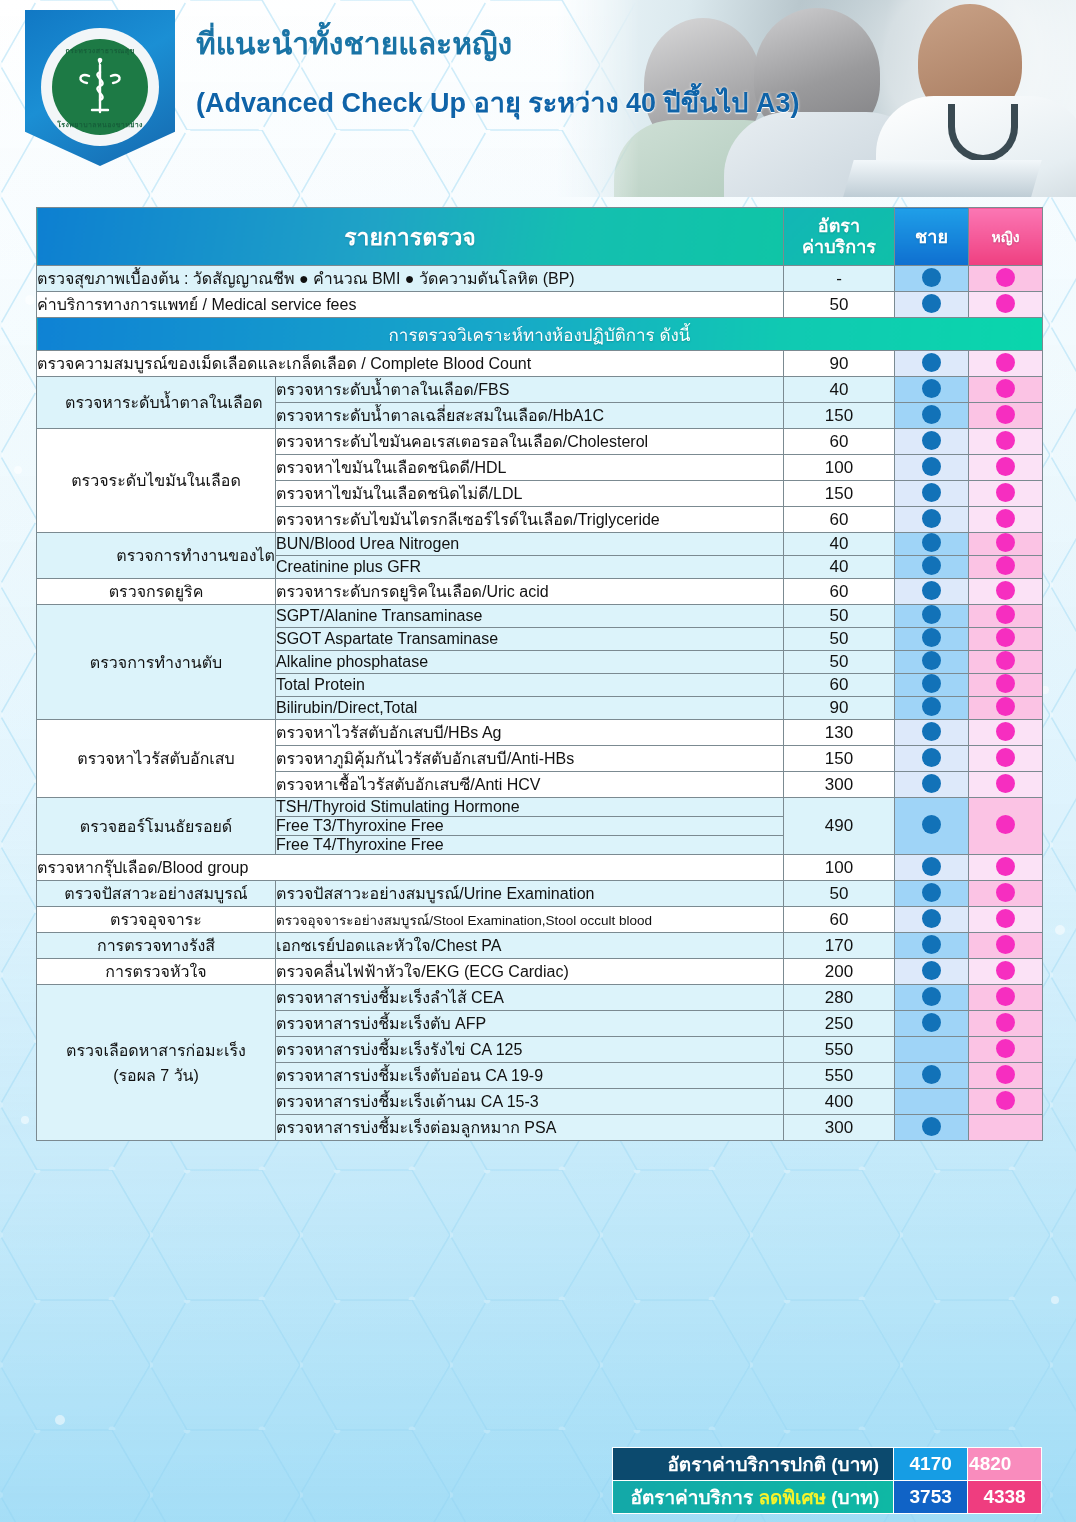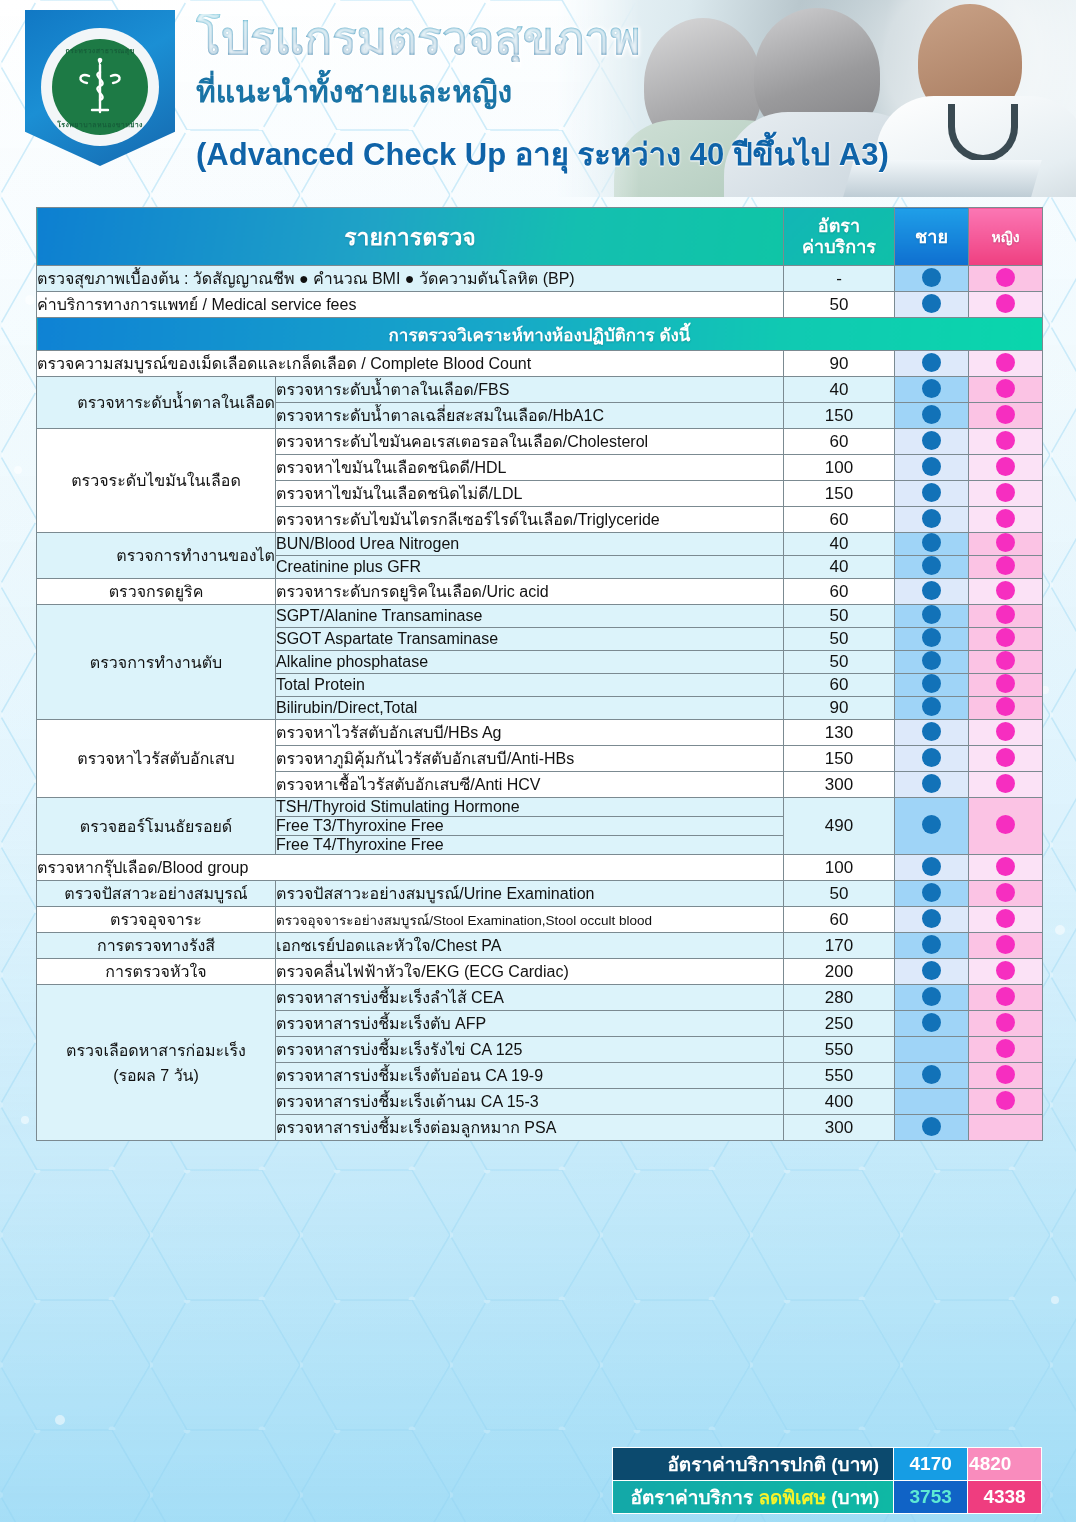--- a/index.html
+++ b/index.html
@@ -94,21 +94,21 @@
     white-space:nowrap;
   }
   #title-sub{
     margin-top:6px;
     font-size:30px; font-weight:bold; color:#1a74a6;
     text-shadow:0 1px 0 #fff, 0 0 3px #fff;
     white-space:nowrap;
   }
   #title-en{
     margin-top:14px;
-    font-size:31px; font-weight:bold; color:#0f63a8;
+    font-size:27px; font-weight:bold; color:#0f63a8;
     text-shadow:0 1px 0 #fff, 0 0 3px #fff;
     white-space:nowrap;
   }
 
   
   #table-wrap{
     position:absolute; left:36px; top:207px; width:1006px; z-index:4;
   }
   table#price-table{
     width:1006px; border-collapse:collapse; table-layout:fixed;
@@ -141,21 +141,21 @@
   }
   .hdr-female{
     background:linear-gradient(180deg,#fb77b4 0%,#ef3f80 100%);
     color:#fff; font-weight:bold; font-size:14px; text-align:center;
     text-shadow:0 1px 2px rgba(0,0,0,.2);
   }
 
   
   .section-band{
     background:linear-gradient(95deg,#0f82d4 0%,#17a8c8 46%,#10c9b2 74%,#0ad6ac 100%);
-    color:#fff; font-weight:bold; font-size:17px; text-align:center; height:33px;
+    color:#fff; font-weight:normal; font-size:17px; text-align:center; height:33px;
     text-shadow:0 1px 2px rgba(0,0,0,.18);
     margin-top:22px;
   }
 
   
   .cat-cell{ padding:4px 10px; font-size:16px; }
   .item-cell{ padding:4px 12px; font-size:16px; }
   .item-cell.small{ font-size:13.5px; }
   .price-cell{ text-align:center; font-size:17px; }
   .dot-cell{ text-align:center; }
@@ -186,21 +186,21 @@
   .tot-label-1{
     background:#0c4a6e; color:#fff; font-weight:bold; text-align:right; padding-right:14px;
   }
   .tot-label-2{
     background:linear-gradient(95deg,#13a8a8 0%,#0fb8a4 100%);
     color:#fff; font-weight:bold; text-align:right; padding-right:14px;
   }
   .tot-label-2 .hl{ color:#f6f32a; }
   .tot-m-1{ background:#169de4; color:#fff; font-weight:bold; text-align:center; }
   .tot-f-1{ background:#f98cbd; color:#fff; font-weight:bold; }
-  .tot-m-2{ background:#1063c6; color:#5eead4; font-weight:bold; text-align:center; }
+  .tot-m-2{ background:#1063c6; color:#ffffff; font-weight:bold; text-align:center; }
   .tot-f-2{ background:#ef3d7f; color:#fff; font-weight:bold; text-align:center; }
 </style>
 </head>
 <body>
 
 <div id="bg-layer"></div>
 <svg id="bg-hex" viewBox="0 0 1076 1522" preserveAspectRatio="none">
   <defs>
     <pattern id="hexp" width="150" height="130" patternUnits="userSpaceOnUse">
       <path d="M37,0 L112,0 L150,65 L112,130 L37,130 L0,65 Z" fill="none" stroke="#bfe6f8" stroke-width="1.6"></path>
@@ -256,21 +256,20 @@
           <line x1="17" y1="54" x2="33" y2="54"></line>
         </g>
         <path d="M25 3 c-3 4 0 6 0 6 c0-3 3-3 0-6z" fill="#ffffff"></path>
       </svg>
       <span id="logo-text-bot">โรงพยาบาลหนองขาหย่าง</span>
     </div>
   </div>
 </div>
 
 <div class="title-block">
-  <div id="title-main">โปรแกรมตรวจสุขภาพ</div>
   <div id="title-sub">ที่แนะนำทั้งชายและหญิง</div>
   <div id="title-en">(Advanced Check Up อายุ ระหว่าง 40 ปีขึ้นไป A3)</div>
 </div>
 
 <div id="table-wrap">
   <table id="price-table">
     <colgroup>
       <col class="c-cat">
         <col class="c-item">
         <col class="c-price">
@@ -304,21 +303,21 @@
         <tr>
           <td class="section-band" colspan="5">การตรวจวิเคราะห์ทางห้องปฏิบัติการ ดังนี้</td>
         </tr>
         <tr class="r-white">
           <td class="item-cell" colspan="2">ตรวจความสมบูรณ์ของเม็ดเลือดและเกล็ดเลือด / Complete Blood Count</td>
           <td class="price-cell">90</td>
           <td class="dot-cell m-b"><span class="dot dot-m"></span></td>
           <td class="dot-cell f-b"><span class="dot dot-f"></span></td>
         </tr>
         <tr class="r-tint">
-          <td class="cat-cell" rowspan="2" style="text-align: right;">ตรวจหาระดับน้ำตาลในเลือด</td>
+          <td class="cat-cell" rowspan="2" style="text-align: left; padding-left: 28px;">ตรวจหาระดับน้ำตาลในเลือด</td>
           <td class="item-cell">ตรวจหาระดับน้ำตาลในเลือด/FBS</td>
           <td class="price-cell">40</td>
           <td class="dot-cell m-a"><span class="dot dot-m"></span></td>
           <td class="dot-cell f-a"><span class="dot dot-f"></span></td>
         </tr>
         <tr class="r-tint">
           <td class="item-cell">ตรวจหาระดับน้ำตาลเฉลี่ยสะสมในเลือด/HbA1C</td>
           <td class="price-cell">150</td>
           <td class="dot-cell m-a"><span class="dot dot-m"></span></td>
           <td class="dot-cell f-a"><span class="dot dot-f"></span></td>

